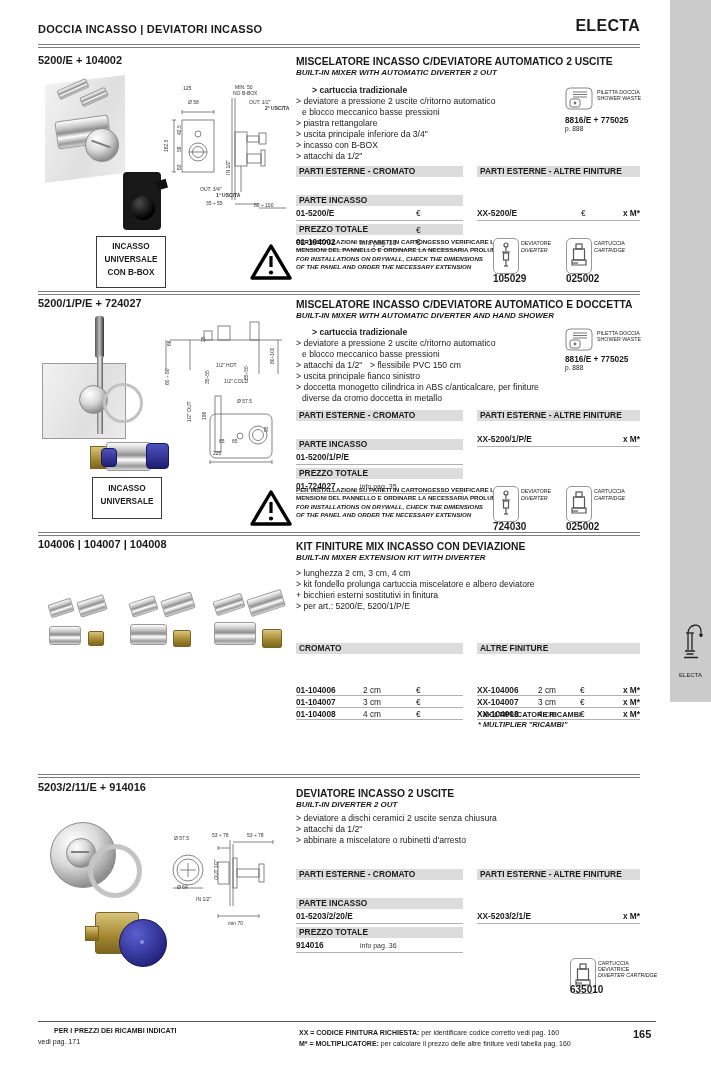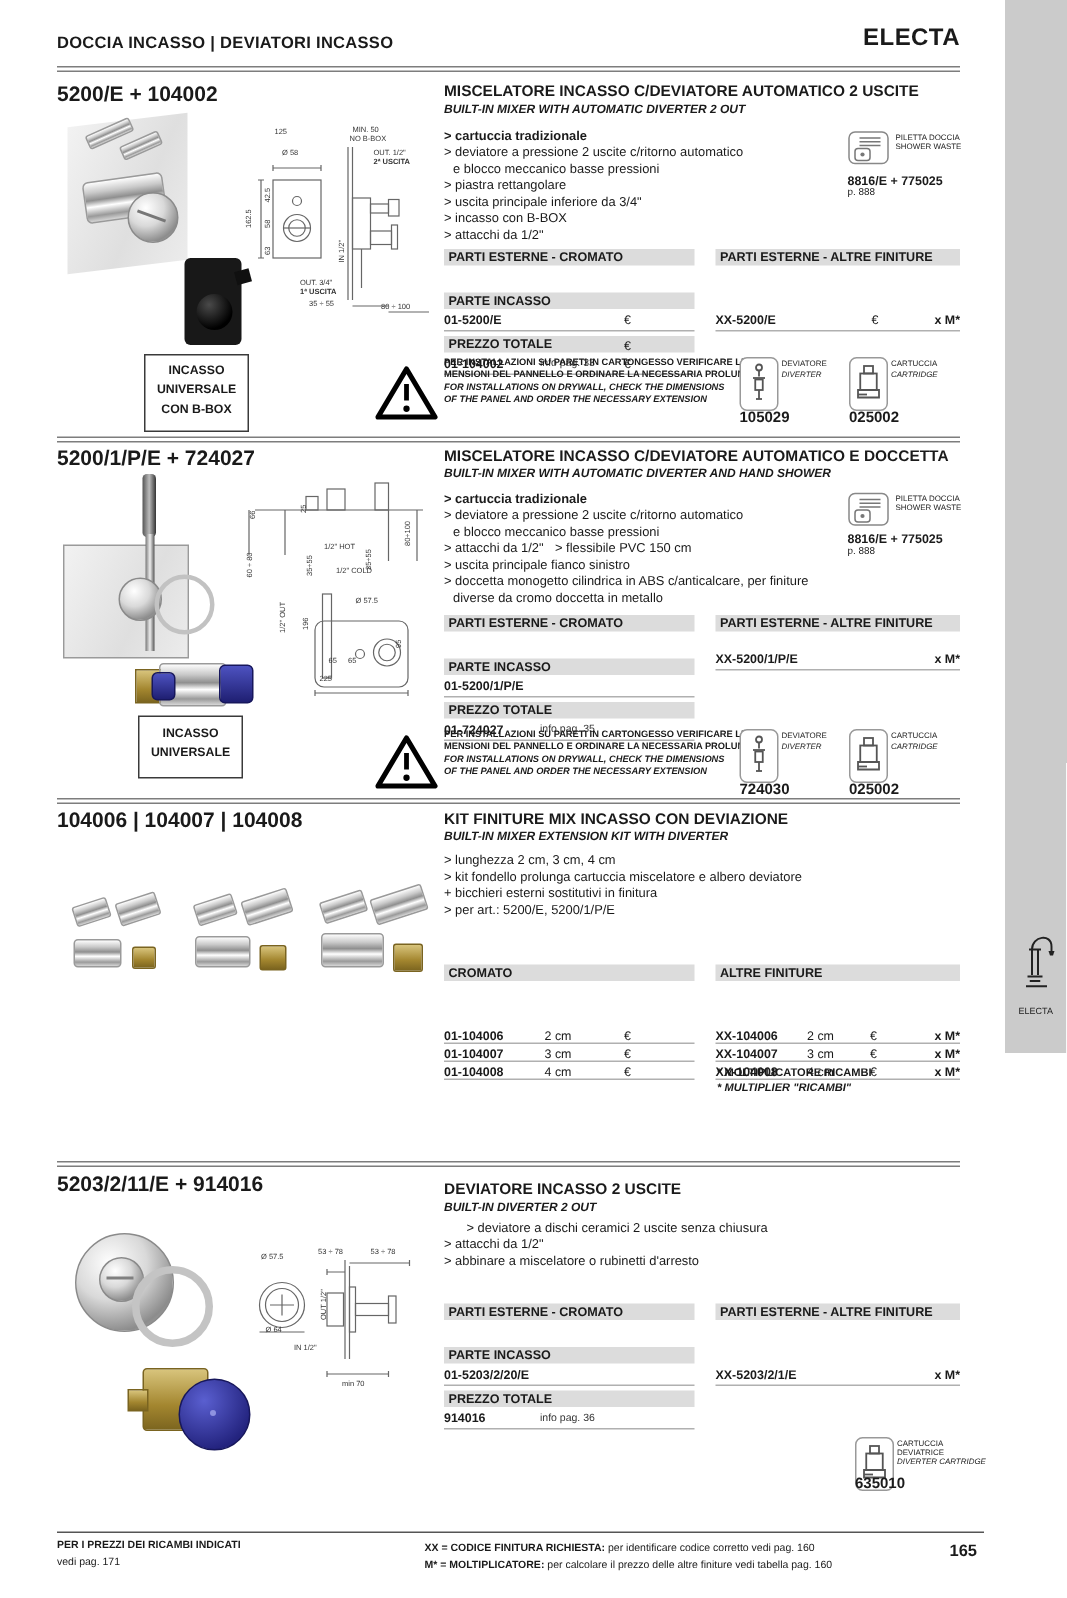--- a/index.html
+++ b/index.html
@@ -1,23 +1,23 @@
 <!DOCTYPE html>
 <html><head>
 <meta charset="utf-8">
 <style>
   html,body{margin:0;padding:0;background:#fff;}
   #page{position:relative;width:711px;height:1065px;background:#ffffff;overflow:hidden;
         font-family:"Liberation Sans", sans-serif;color:#1a1a1a;}
   .t{position:absolute;white-space:nowrap;}
-  .b{font-weight:700;}
+  .b{font-weight:700;margin-left:16px;}
   .it{font-style:italic;}
   .hdr{font-size:11px;font-weight:700;letter-spacing:.2px;}
   .brand{font-size:16px;font-weight:700;letter-spacing:.3px;}
-  .code{font-size:14px;font-weight:700;}
+  .code{font-size:11px;font-weight:700;}
   .tt{font-size:10.3px;font-weight:700;}
   .st{font-size:8px;font-weight:700;font-style:italic;}
   .bl{font-size:8.6px;}
   .rule{position:absolute;height:2px;border-top:1px solid #7d7d7d;border-bottom:1px solid #7d7d7d;}
   .line1{position:absolute;height:0;border-top:1px solid #555;}
   .bar{position:absolute;background:#dcdcdc;font-size:8.4px;font-weight:700;
        height:11px;line-height:11px;padding-left:3px;}
   .prow{position:absolute;height:13px;border-bottom:1px solid #b0b0b0;font-size:8.3px;margin-top:29px;}
   .pc{position:absolute;left:0;top:1px;font-weight:700;}
   .pe{position:absolute;top:1px;}
@@ -442,21 +442,21 @@
     <span class="dim" style="left:174px;top:835px;">Ø 57.5</span>
     <span class="dim" style="left:177px;top:884px;">Ø 64</span>
     <span class="dim" style="left:212px;top:832px;">53 ÷ 78</span>
     <span class="dim" style="left:247px;top:832px;">53 ÷ 78</span>
     <span class="dim rot" style="left:213px;top:880px;">OUT 1/2"</span>
     <span class="dim" style="left:196px;top:896px;">IN 1/2"</span>
     <span class="dim" style="left:228px;top:920px;">min 70</span>
 
     <div class="t tt" style="left:296px;top:788px;">DEVIATORE INCASSO 2 USCITE</div>
     <div class="t st" style="left:296px;top:800px;">BUILT-IN DIVERTER 2 OUT</div>
-    <div class="t bl" style="left:311px;top:813px;">&gt; deviatore a dischi ceramici 2 uscite senza chiusura</div>
+    <div class="t bl" style="left:296px;top:813px;">&gt; deviatore a dischi ceramici 2 uscite senza chiusura</div>
     <div class="t bl" style="left:296px;top:824px;">&gt; attacchi da 1/2"</div>
     <div class="t bl" style="left:296px;top:835px;">&gt; abbinare a miscelatore o rubinetti d'arresto</div>
 
     <div class="bar" style="left:296px;top:869px;width:164px;">PARTI ESTERNE - CROMATO</div>
     <div class="prow" style="left:296px;top:881px;width:167px;">
       <span class="pc">01-5203/2/20/E</span>
     </div>
     <div class="bar" style="left:296px;top:898px;width:164px;">PARTE INCASSO</div>
     <div class="prow" style="left:296px;top:910px;width:167px;">
       <span class="pc">914016</span>

